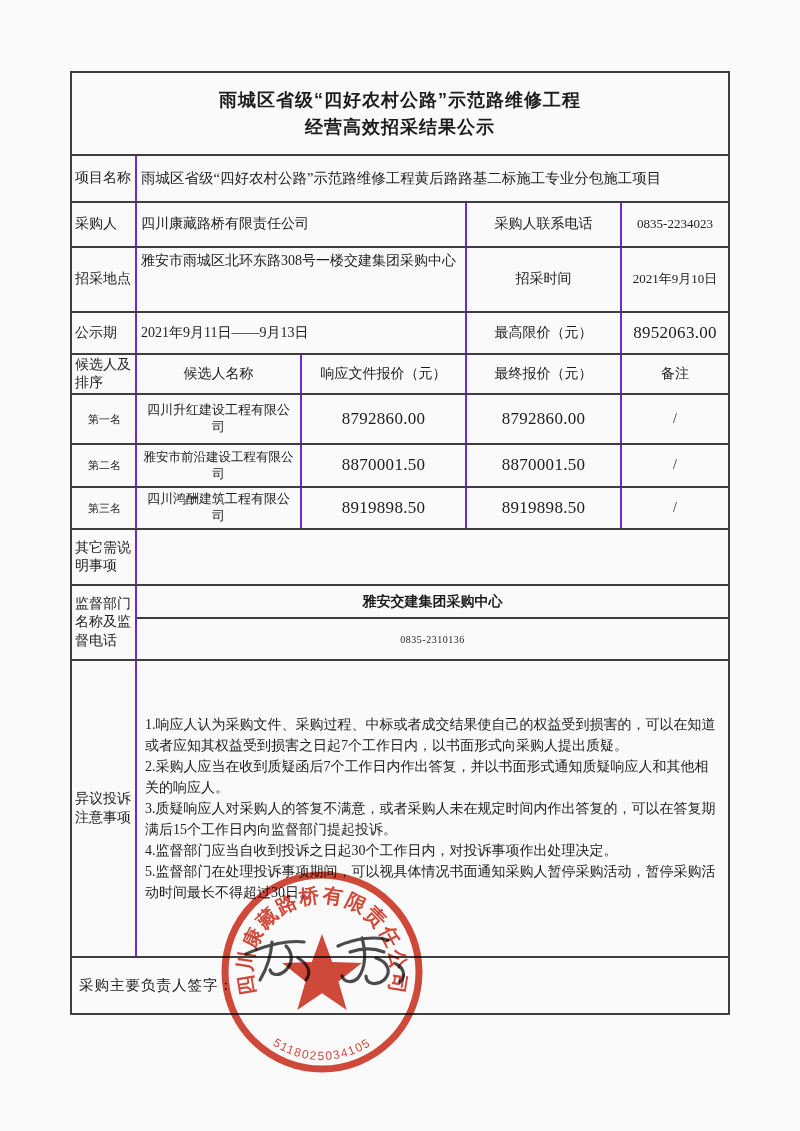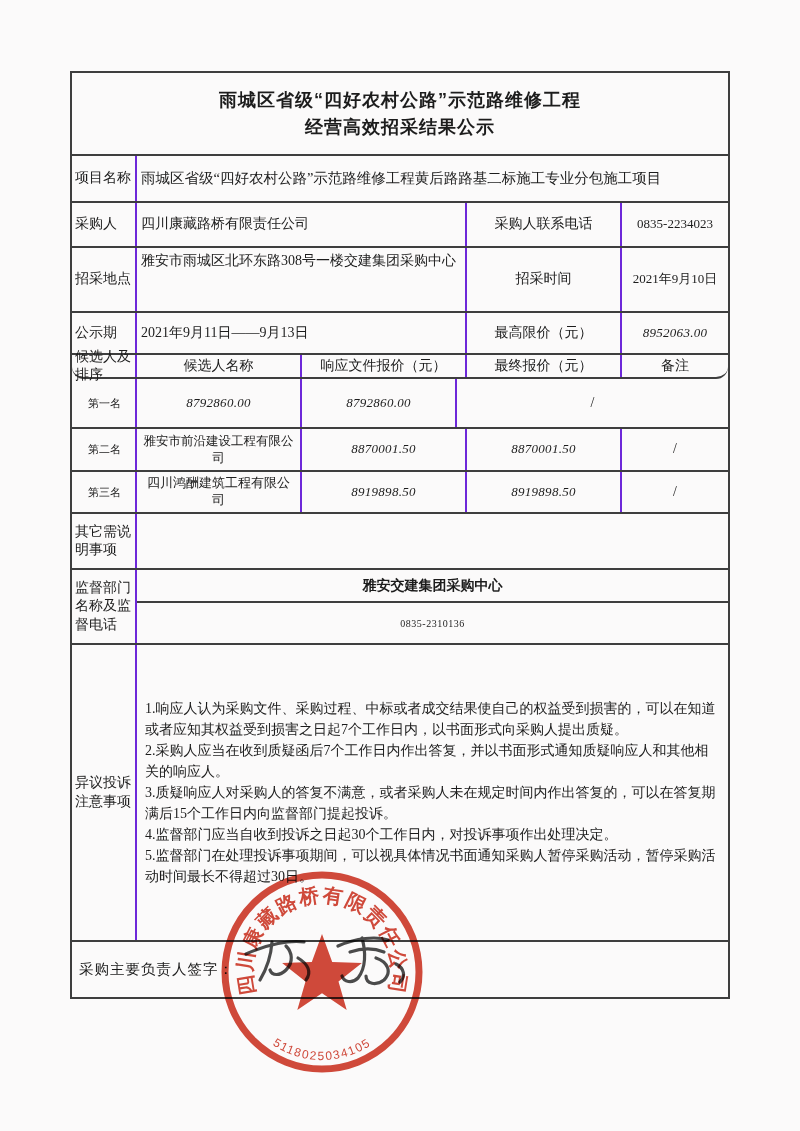--- a/index.html
+++ b/index.html
@@ -29,36 +29,36 @@
   }
   .td:last-child { border-right:none; }
   .w-label { width:65px; padding-left:3px; padding-right:1px; white-space:pre-line; }
   .w-name  { width:165px; }
   .w-doc   { width:165px; }
   .w-final { width:155px; }
   .w-val2  { width:330px; }
   .w-lbl2  { width:155px; }
   .w-rest  { flex:1; }
   .center  { justify-content:center; text-align:center; }
-  .num     { font-size:13px; letter-spacing:.3px;font-style:italic; }
+  .num     { font-size:17px; letter-spacing:.3px; }
   .small   { font-size:13px; }
   .rank    { font-size:11px; }
 
   .r-title { height:83px; }
   .title-cell {
     flex:1; display:flex; flex-direction:column; justify-content:center; align-items:center;
     font-family:"Liberation Sans","DejaVu Sans",sans-serif;
     font-weight:bold; font-size:18px; line-height:27px; letter-spacing:1px;
     text-align:center;
   }
   .r-project   { height:47px; }
   .r-purchaser { height:45px; }
   .r-location  { height:65px; }
   .r-publicity { height:42px; }
-  .r-chead     { height:24px;border-radius:13px; }
+  .r-chead     { height:40px; }
   .r-c1 { height:50px; }
   .r-c2 { height:43px; }
   .r-c3 { height:42px; }
   .r-other { height:56px; }
   .r-sup { height:75px; }
   .sup-col { flex:1; display:flex; flex-direction:column; }
   .sup-top { height:33px; border-bottom:2px solid #3e3e3e; display:flex; align-items:center; justify-content:center; font-size:14px;font-weight:bold; }
   .sup-bottom { flex:1; display:flex; align-items:center; justify-content:center; font-size:10px; letter-spacing:.5px;text-align:center; }
   .r-obj { height:297px; }
   .obj-text {
@@ -120,20 +120,21 @@
       <div class="td w-label">候选人及
 排序</div>
       <div class="td w-name center">候选人名称</div>
       <div class="td w-doc center">响应文件报价（元）</div>
       <div class="td w-final center">最终报价（元）</div>
       <div class="td w-rest center">备注</div>
     </div>
 
     <div class="tr r-c1">
       <div class="td w-label center rank" style="justify-content:center;">第一名</div>
+      <div class="td w-name center small">四川升红建设工程有限公司</div>
       <div class="td w-doc center num">8792860.00</div>
       <div class="td w-final center num">8792860.00</div>
       <div class="td w-rest center">/</div>
     </div>
 
     <div class="tr r-c2">
       <div class="td w-label center rank" style="justify-content:center;">第二名</div>
       <div class="td w-name center small" style="font-size:12.5px;">雅安市前沿建设工程有限公司</div>
       <div class="td w-doc center num">8870001.50</div>
       <div class="td w-final center num">8870001.50</div>

